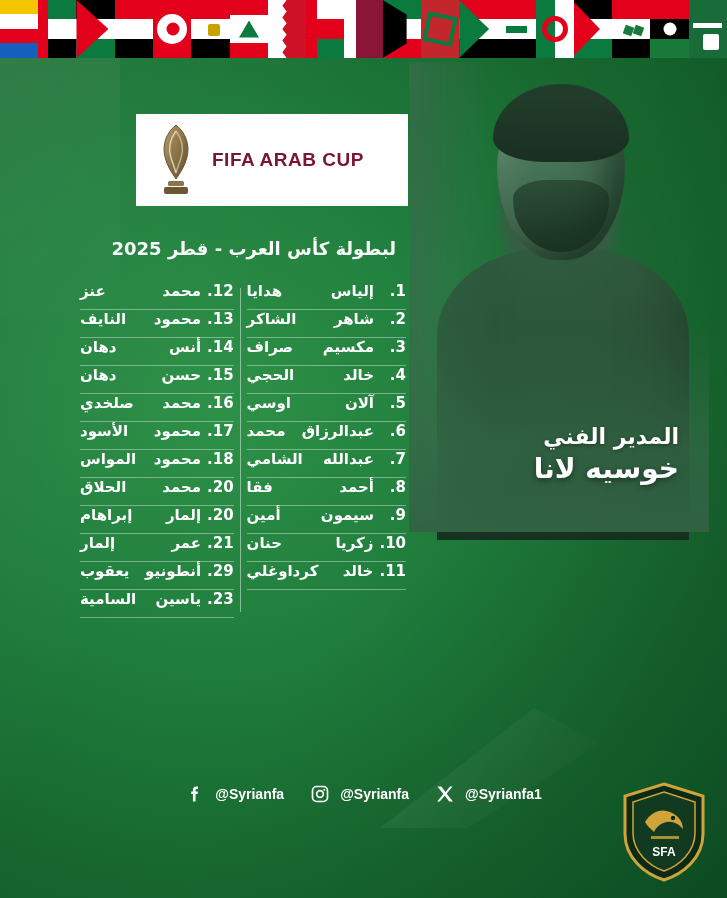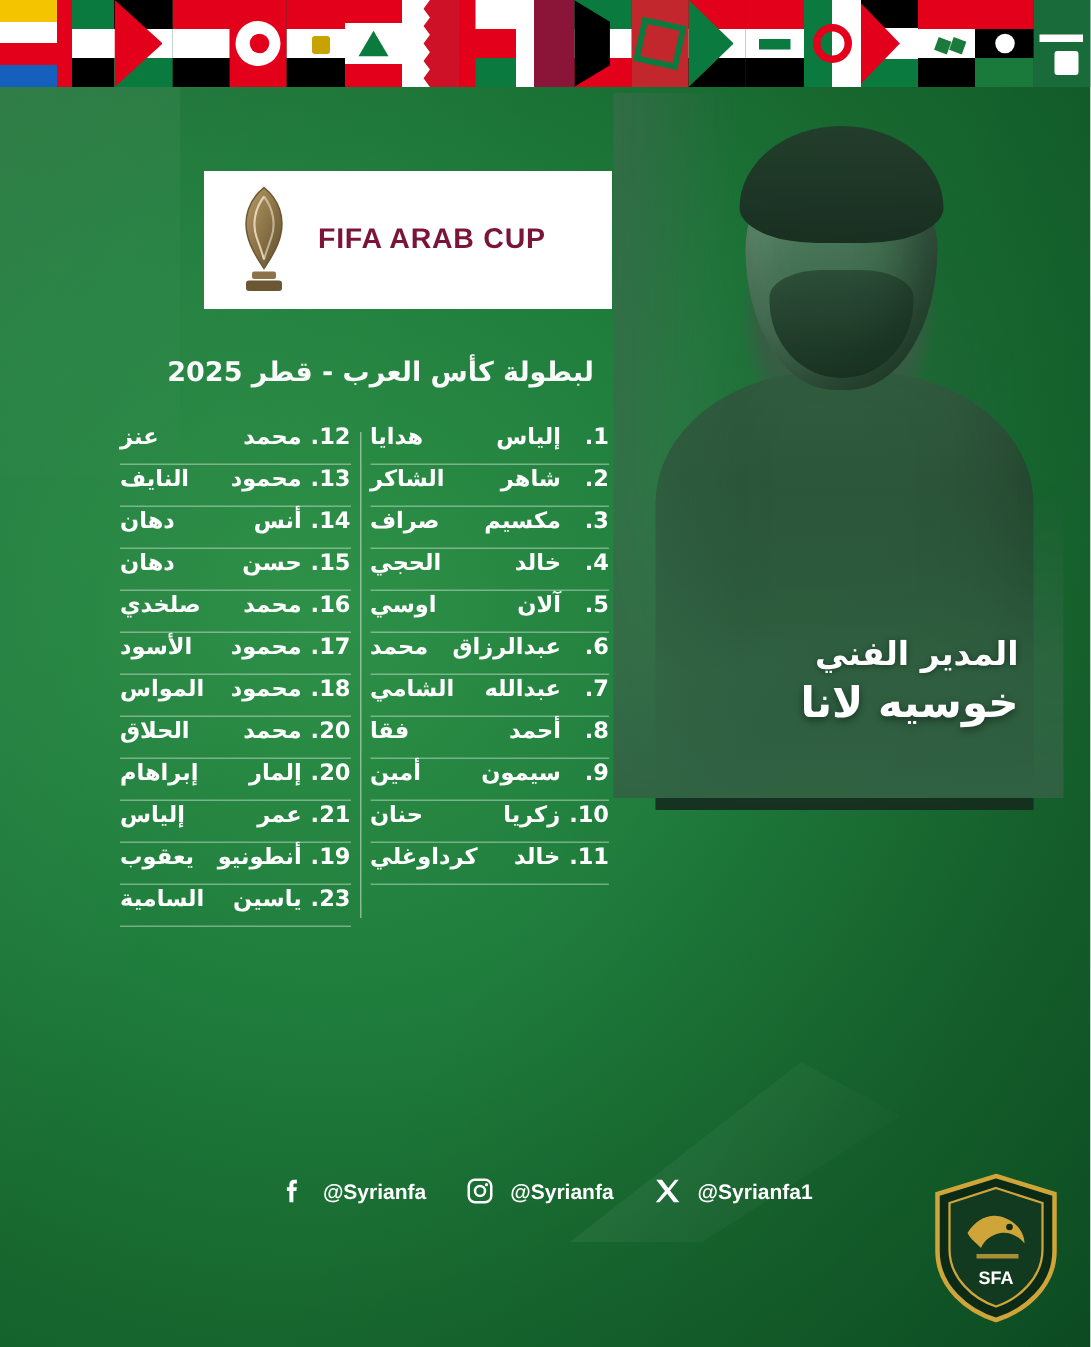--- a/index.html
+++ b/index.html
@@ -414,24 +414,24 @@
       <div class="player">
           <span class="p-num">20.</span>
           <span class="p-name">محمد الحلاق</span>
         </div>
       <div class="player">
           <span class="p-num">20.</span>
           <span class="p-name">إلمار إبراهام</span>
         </div>
       <div class="player">
           <span class="p-num">21.</span>
-          <span class="p-name">عمر إلياس</span>
-        </div>
-      <div class="player">
-          <span class="p-num">19.</span>
+          <span class="p-name">عمر إلمار</span>
+        </div>
+      <div class="player">
+          <span class="p-num">29.</span>
           <span class="p-name">أنطونيو يعقوب</span>
         </div>
       <div class="player">
           <span class="p-num">23.</span>
           <span class="p-name">ياسين السامية</span>
         </div>
     </div>
   </div>
 
   <div class="coach-role">المدير الفني</div>

